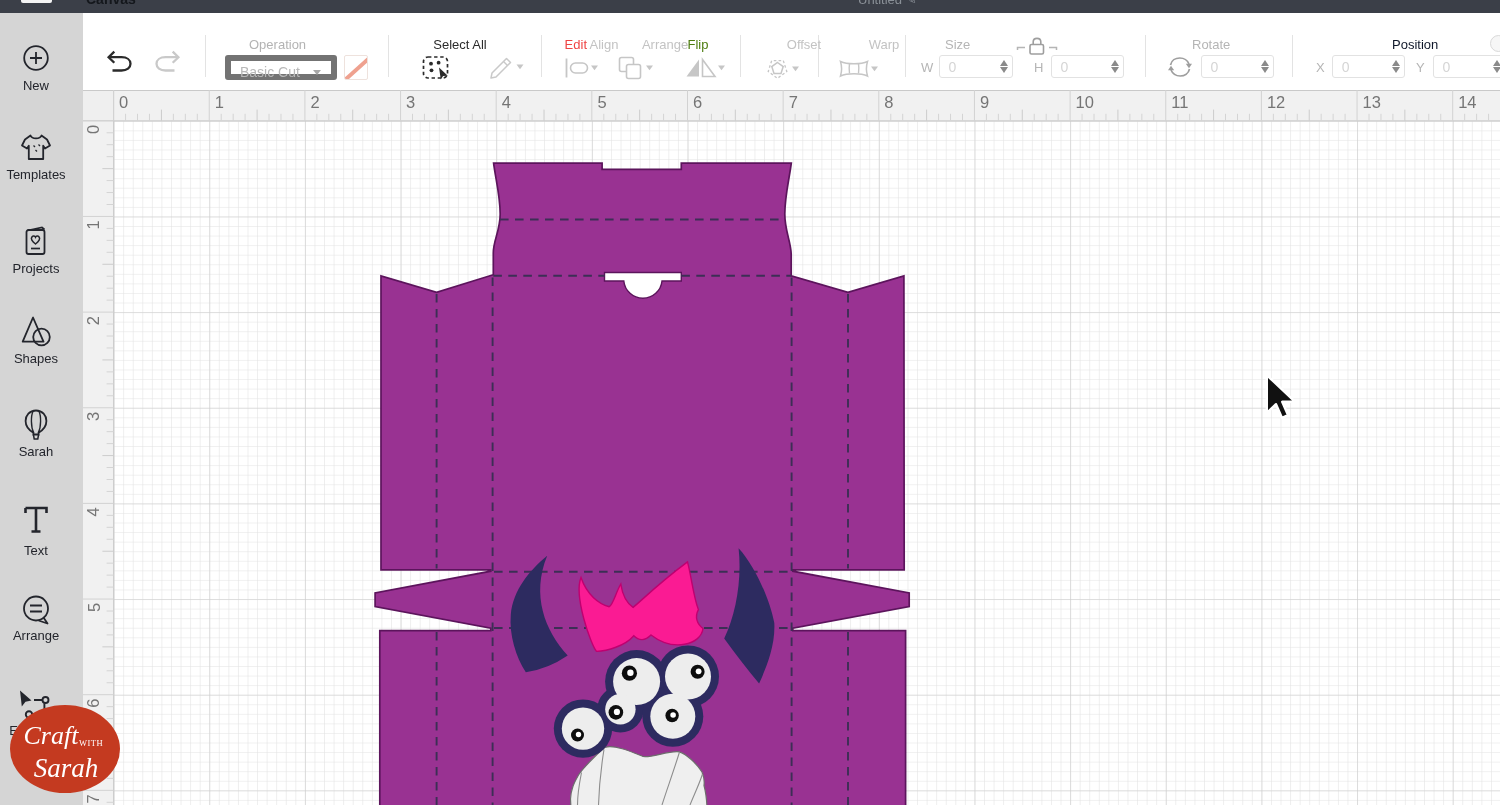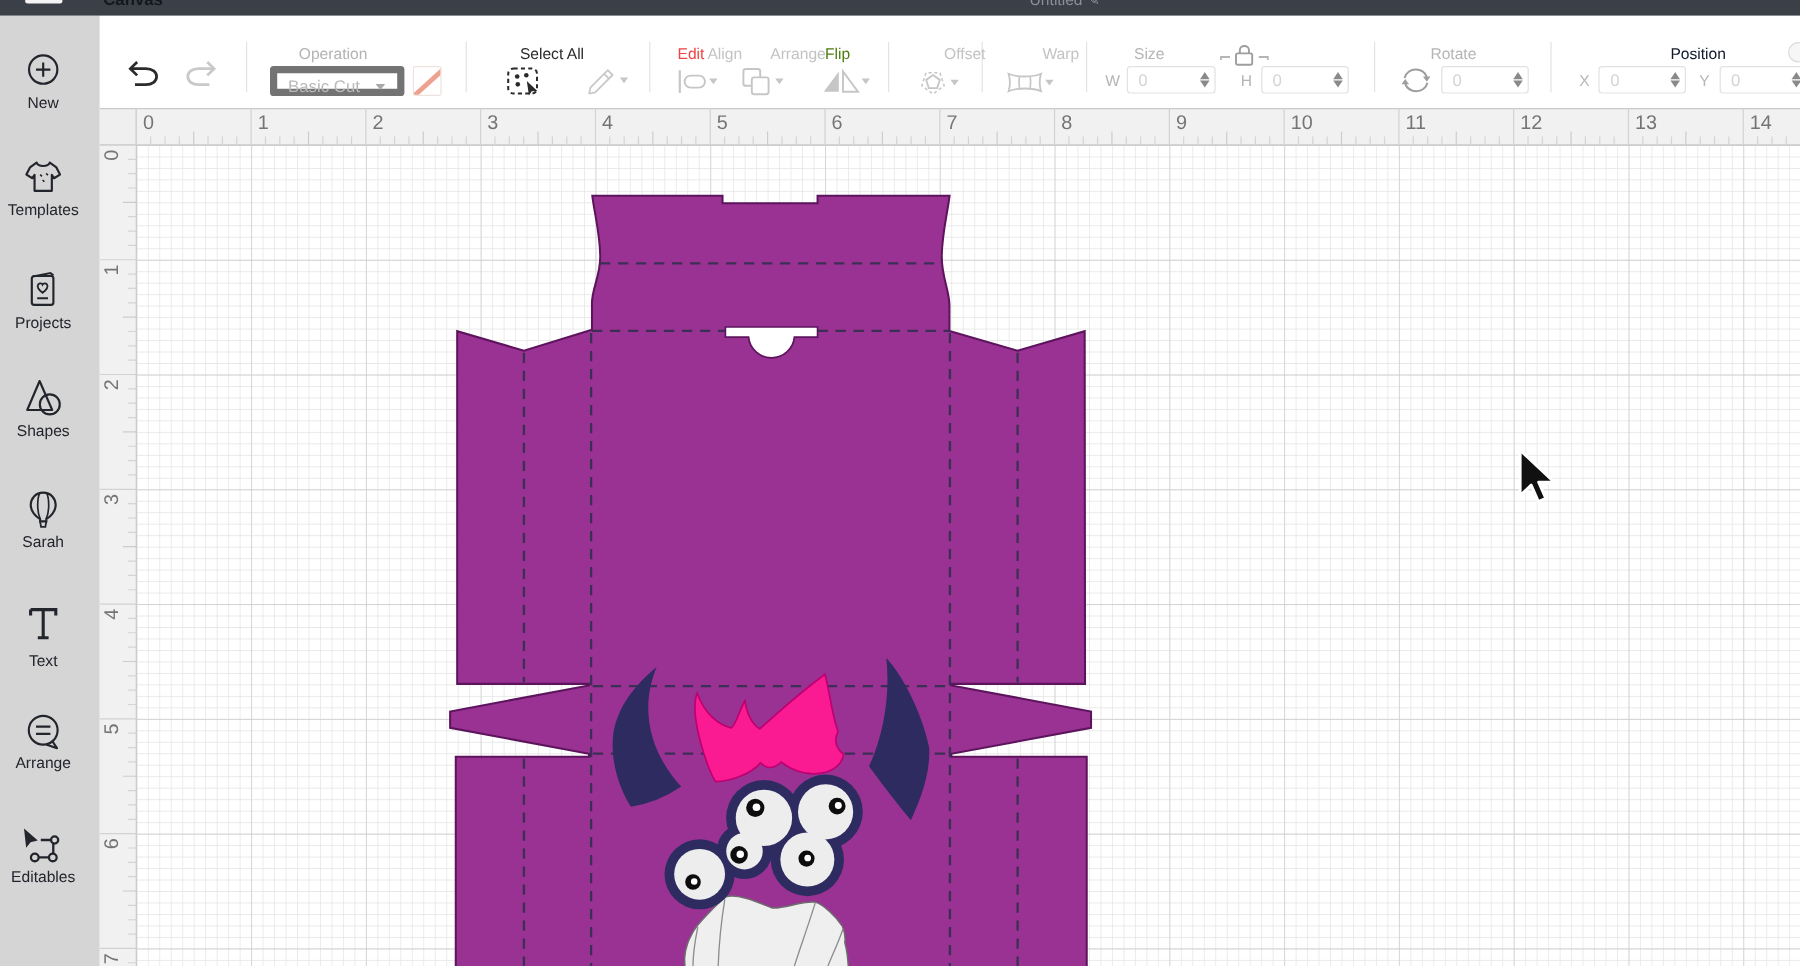--- a/index.html
+++ b/index.html
@@ -438,12 +438,17 @@
 <circle cx="697.6" cy="671.8" r="7.0" fill="#0d0d0d"></circle>
 <circle cx="698.6" cy="671.3" r="2.9" fill="#ffffff"></circle>
 <circle cx="615.9" cy="712.4" r="7.3" fill="#0d0d0d"></circle>
 <circle cx="616.9" cy="711.9" r="3.1" fill="#ffffff"></circle>
 <circle cx="577.5" cy="735" r="6.5" fill="#0d0d0d"></circle>
 <circle cx="578.5" cy="734.5" r="2.7" fill="#ffffff"></circle>
 <circle cx="672.1" cy="715.5" r="6.7" fill="#0d0d0d"></circle>
 <circle cx="673.1" cy="715.0" r="2.8" fill="#ffffff"></circle>
 <polygon points="1266.8,375.2 1266.8,413.0 1276.0,404.2 1282.0,417.9 1288.1,415.2 1282.2,401.8 1295.2,401.8" fill="#111111" stroke="#ffffff" stroke-width="2.4" stroke-linejoin="round"></polygon>
 </svg>
+<div id="logo">
+<div style="position:absolute;left:6px;top:16px;width:70px;text-align:center;font-family:'Liberation Serif',serif;font-style:italic;font-size:26px;color:#fff">Craft</div>
+<div style="position:absolute;left:69px;top:33px;font-family:'Liberation Serif',serif;font-size:8.5px;letter-spacing:0.5px;color:#fff">WITH</div>
+<div style="position:absolute;left:4px;top:48px;width:104px;text-align:center;font-family:'Liberation Serif',serif;font-style:italic;font-size:27px;color:#fff">Sarah</div>
+</div>
 </div>
 </body></html>

